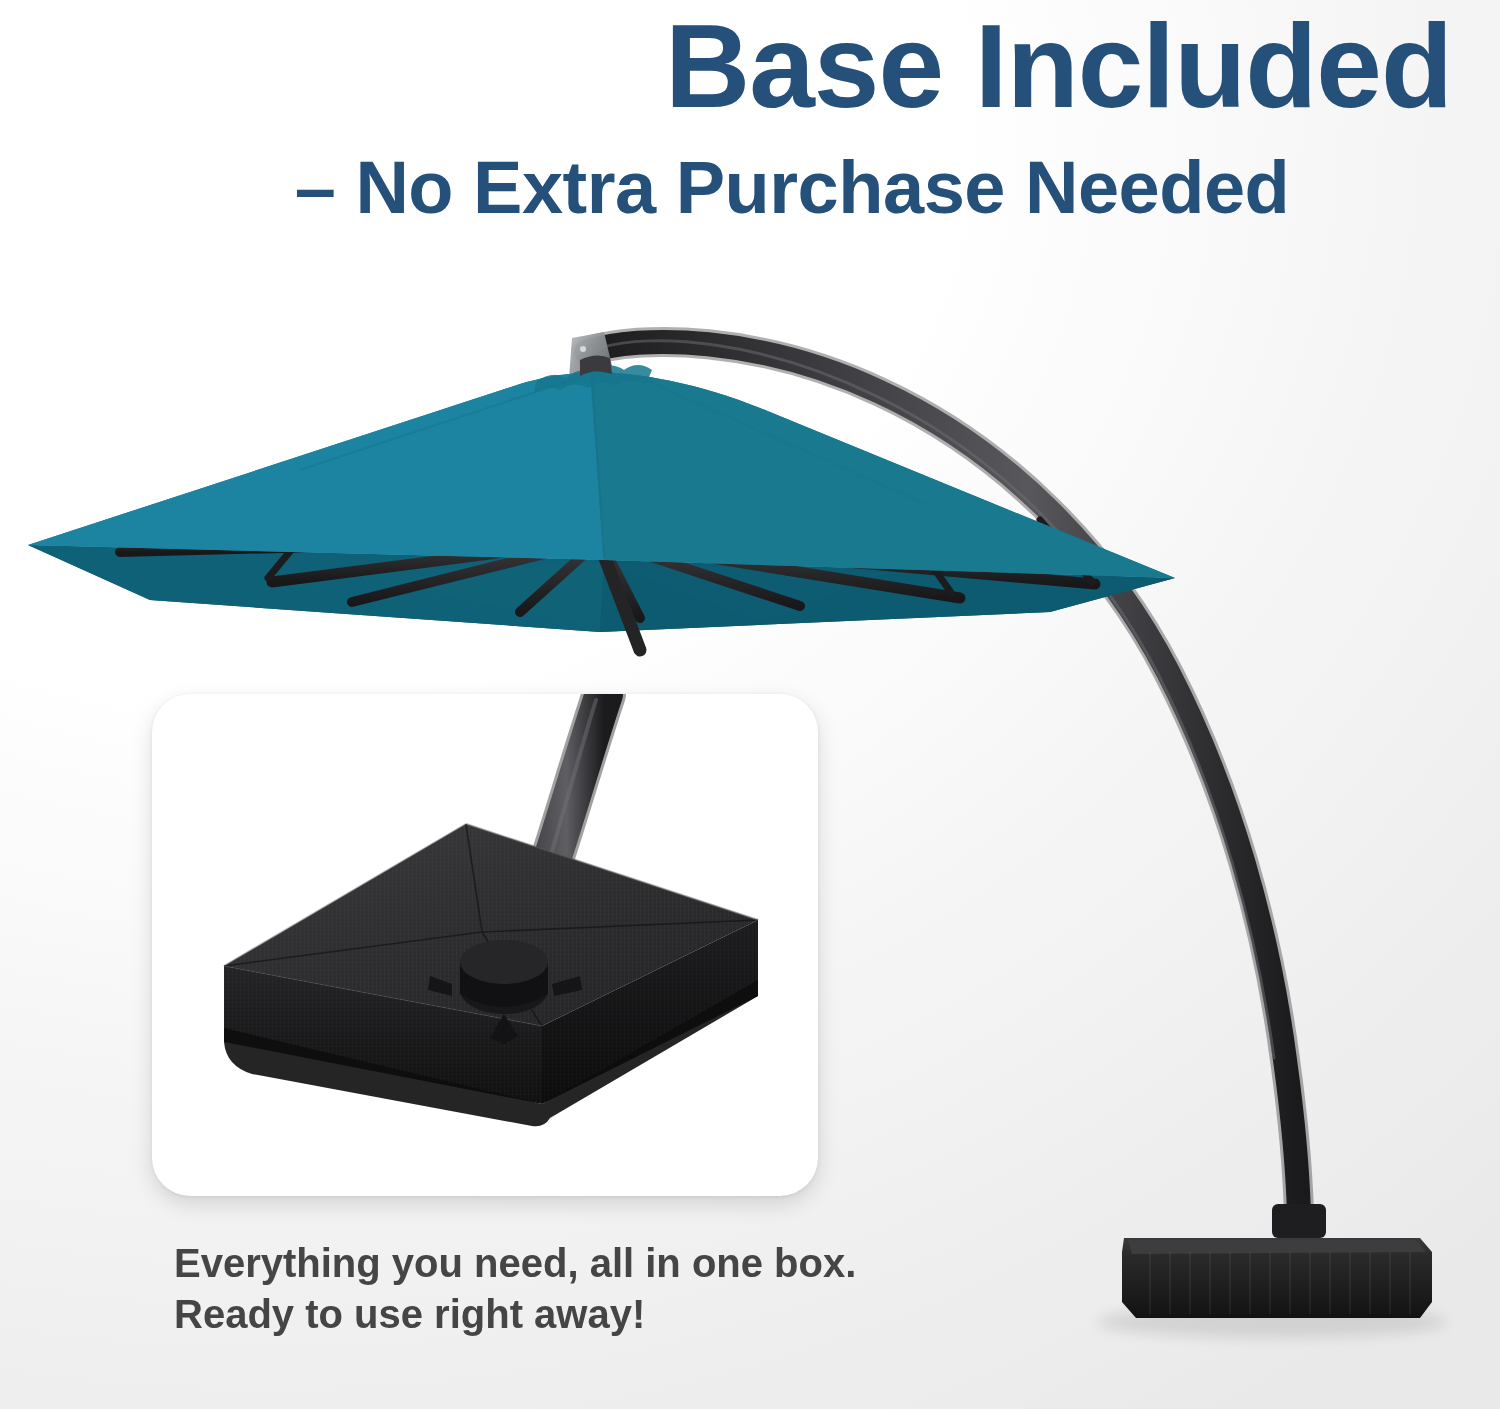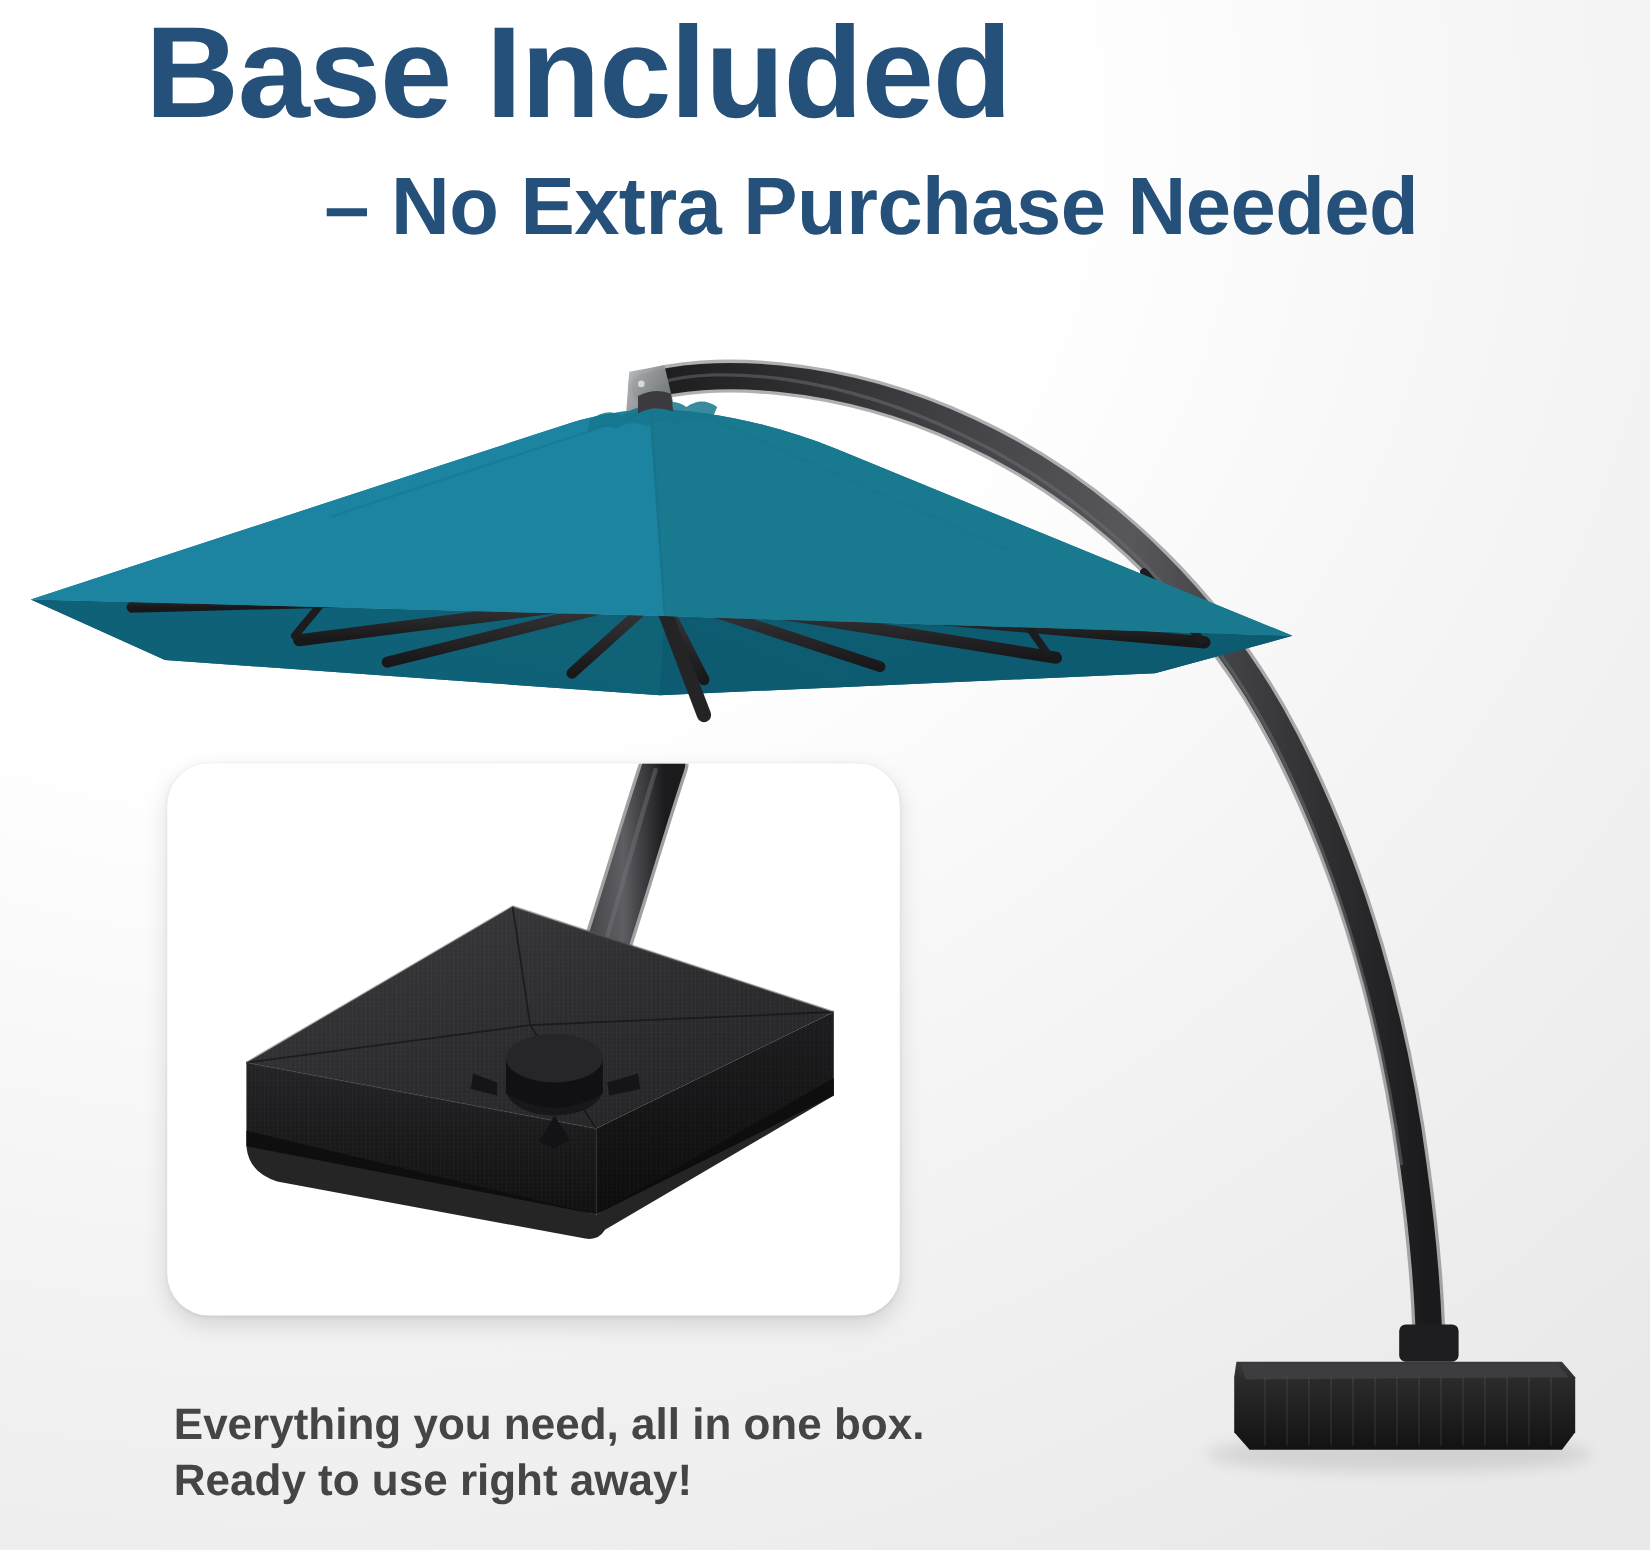--- a/index.html
+++ b/index.html
@@ -24,21 +24,21 @@
     top: 6px;
     width: 1320px;
   }
   .headline-line1 {
     font-size: 118px;
     line-height: 1.02;
     font-weight: 700;
     letter-spacing: -1px;
     color: #24507a;
     white-space: nowrap;
-    text-align: left;
+    text-align: right;
   }
   .headline-line2 {
     font-size: 74px;
     line-height: 1.05;
     font-weight: 700;
     letter-spacing: -0.5px;
     color: #24507a;
     white-space: nowrap;
     text-align: center;
     margin-top: 23px;
@@ -53,28 +53,27 @@
     height: 502px;
     background: #ffffff;
     border-radius: 38px;
     box-shadow: 0 8px 22px rgba(0,0,0,0.13), 0 1px 4px rgba(0,0,0,0.07);
     overflow: hidden;
   }
 
   
   .caption {
     position: absolute;
-    left: 158px;
+    left: 174px;
     top: 1238px;
     width: 700px;
     font-size: 40px;
     line-height: 1.28;
     font-weight: 700;
     color: #454545;
-    margin-top: 32px;
   }
 
   
   .stage {
     position: absolute;
     left: 0; top: 0;
     width: 1500px;
     height: 1409px;
     pointer-events: none;
   }

